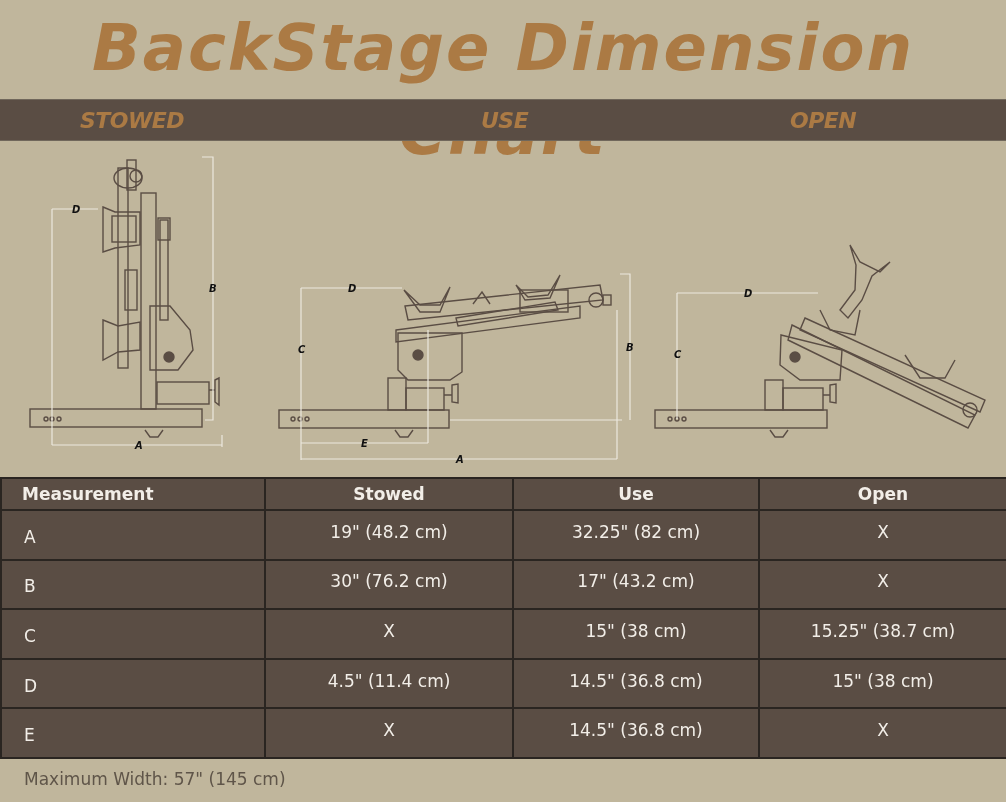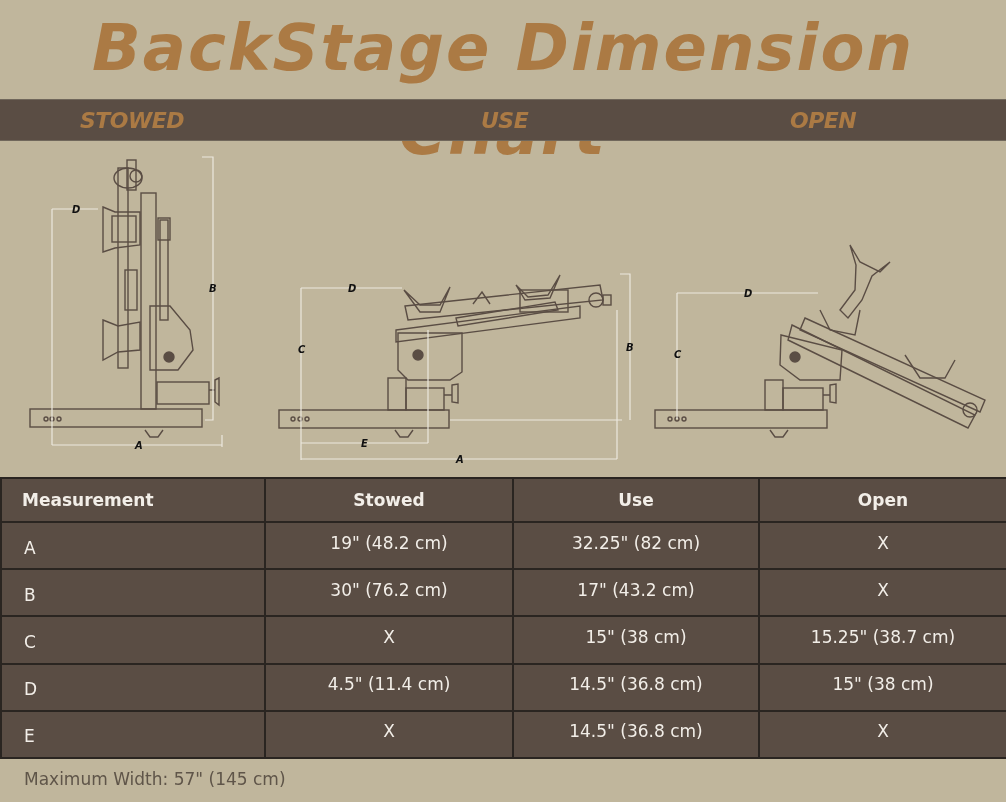--- a/index.html
+++ b/index.html
@@ -22,21 +22,21 @@
     font-weight: bold; font-style: italic; font-size: 22px; color: #ab7a44;
     letter-spacing: -0.5px;
   }
   .drawings { position: absolute; left: 0; top: 141px; width: 1006px; height: 335px; }
 
   table.dims {
     position: absolute; left: 0; top: 477px; width: 1006px; height: 282px;
     border-collapse: collapse; table-layout: fixed; background: #5a4d44;
   }
   table.dims th, table.dims td {
-    border: 2px solid #2a2521; color: #f2eee8; height: 44px;
+    border: 2px solid #2a2521; color: #f2eee8; height: 32px;
     font-family: "DejaVu Sans", sans-serif; font-size: 17px; font-weight: normal;
     text-align: center; vertical-align: middle;
   }
   table.dims th { font-weight: bold; font-size: 17px; }
   table.dims th.first { text-align: left; padding-left: 20px; }
   table.dims td.first { text-align: left; padding-left: 22px; padding-top: 4px; }
   table.dims td.val { padding-bottom: 6px; }
 
   .foot {
     position: absolute; left: 24px; top: 769px; font-size: 17px; color: #5f5549;

